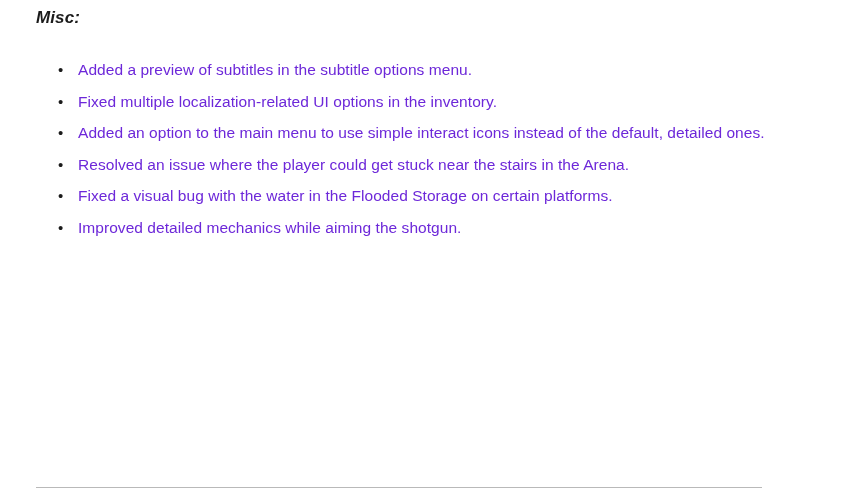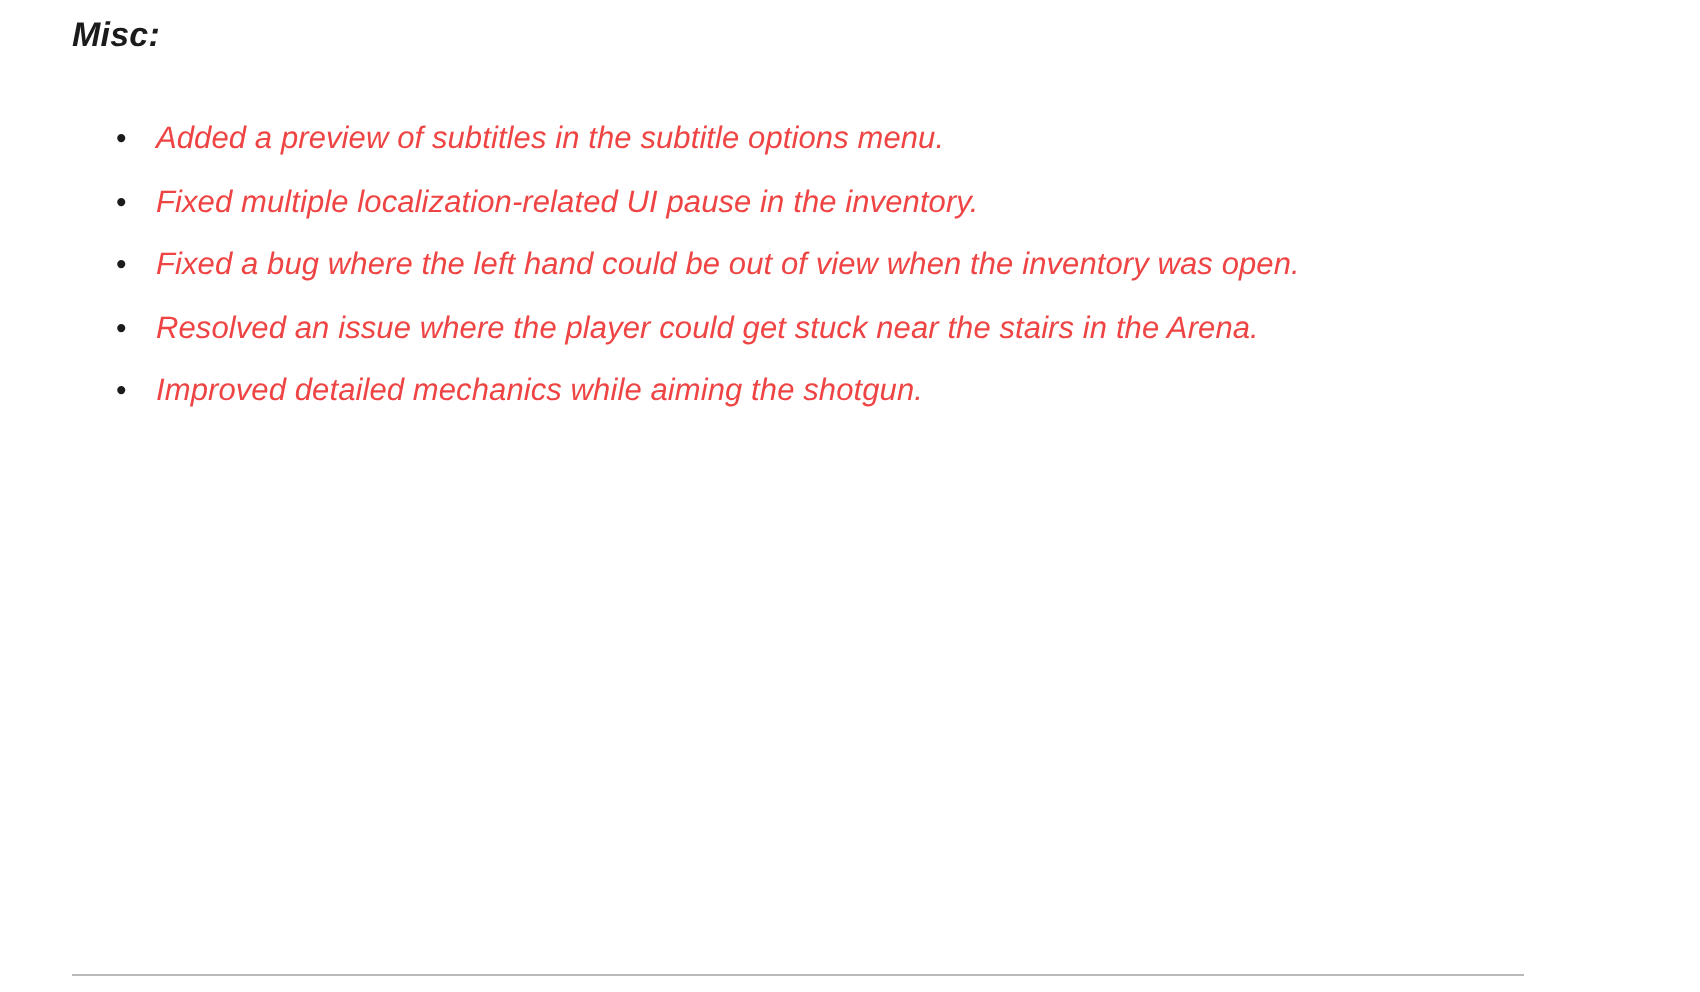--- a/index.html
+++ b/index.html
@@ -37,23 +37,22 @@
     top: 54px;
     width: 760px;
     margin: 0;
     padding: 0;
     list-style: none;
   }
   .bullet-item {
     position: relative;
     padding-left: 42px;
     font-size: 15.5px;
-    font-style: italic;
     line-height: 31.5px;
-    color: #ef4444;
+    color: #6d28d9;
     letter-spacing: 0.05px;
   }
   .bullet-item::before {
     content: "\2022";
     position: absolute;
     left: 22px;
     top: 0;
     font-size: 15px;
     line-height: 31.5px;
     color: #1b1b1b;
@@ -70,21 +69,22 @@
 </style>
 </head>
 <body>
 
 <div class="page">
 
   <div class="section-heading">Misc:</div>
 
   <ul class="bullet-list">
     <li class="bullet-item">Added a preview of subtitles in the subtitle options menu.</li>
-    <li class="bullet-item">Fixed multiple localization-related UI pause in the inventory.</li>
-    <li class="bullet-item">Fixed a bug where the left hand could be out of view when the inventory was open.</li>
+    <li class="bullet-item">Fixed multiple localization-related UI options in the inventory.</li>
+    <li class="bullet-item">Added an option to the main menu to use simple interact icons instead of the default, detailed ones.</li>
     <li class="bullet-item">Resolved an issue where the player could get stuck near the stairs in the Arena.</li>
+    <li class="bullet-item">Fixed a visual bug with the water in the Flooded Storage on certain platforms.</li>
     <li class="bullet-item">Improved detailed mechanics while aiming the shotgun.</li>
   </ul>
 
   <div class="divider"></div>
 
 </div>
 
 </body></html>

